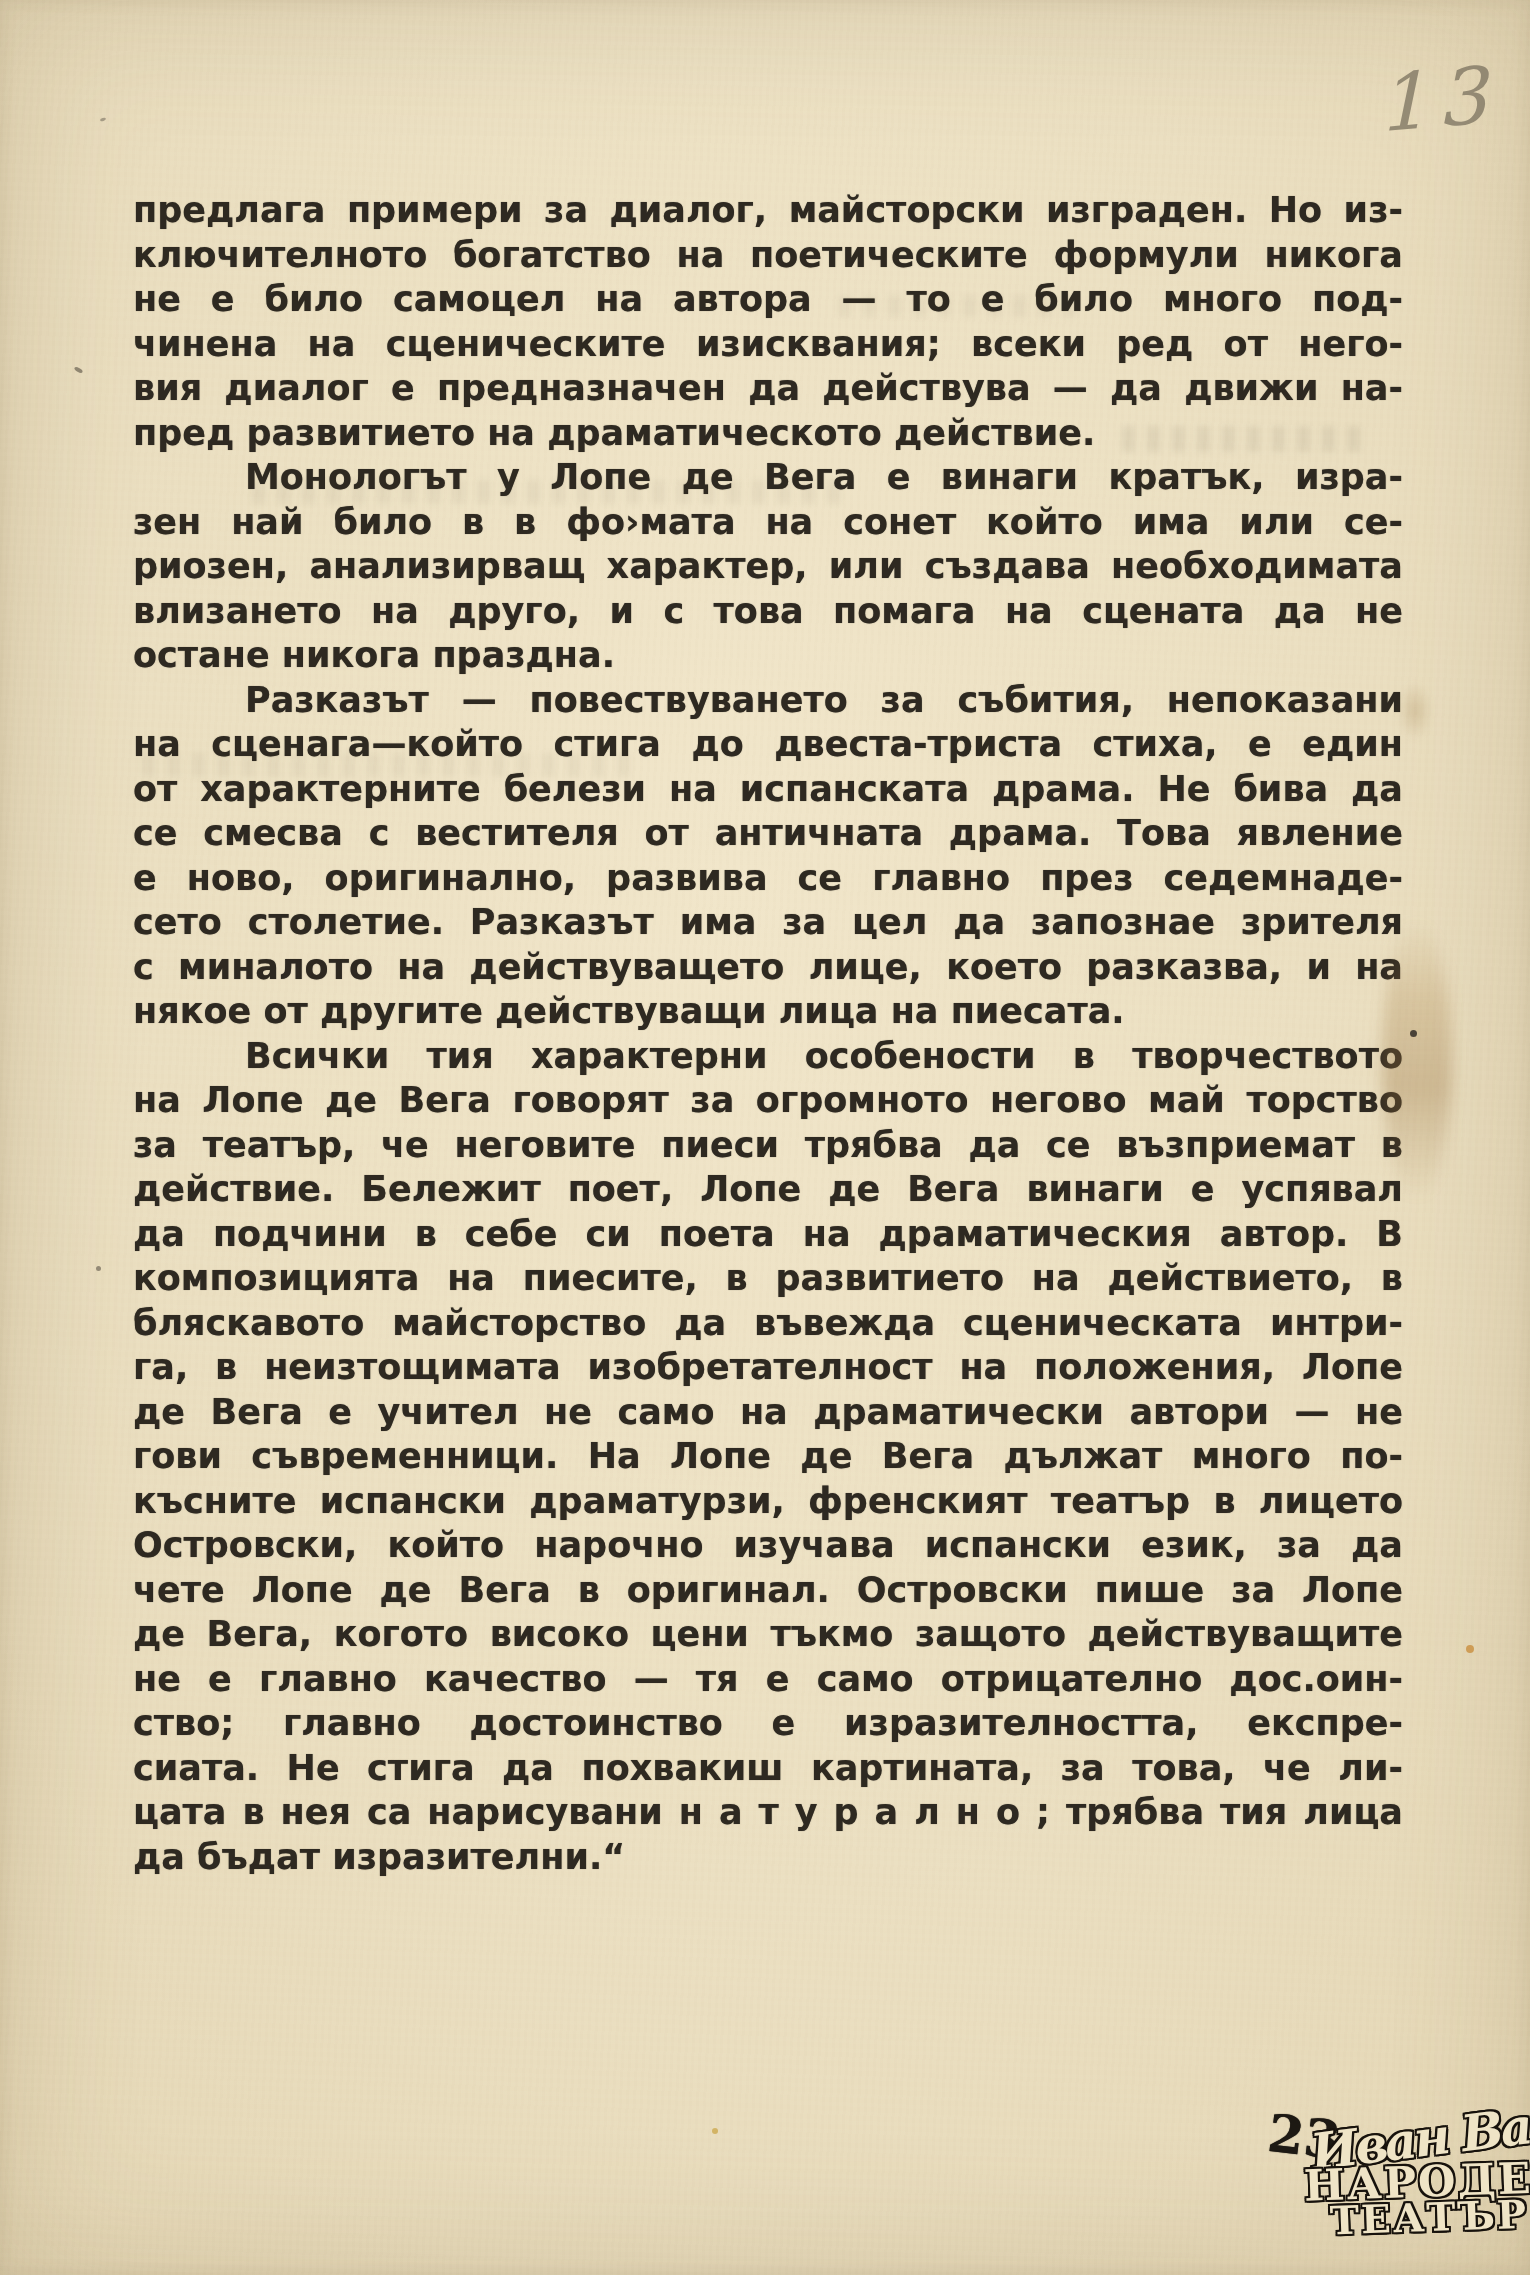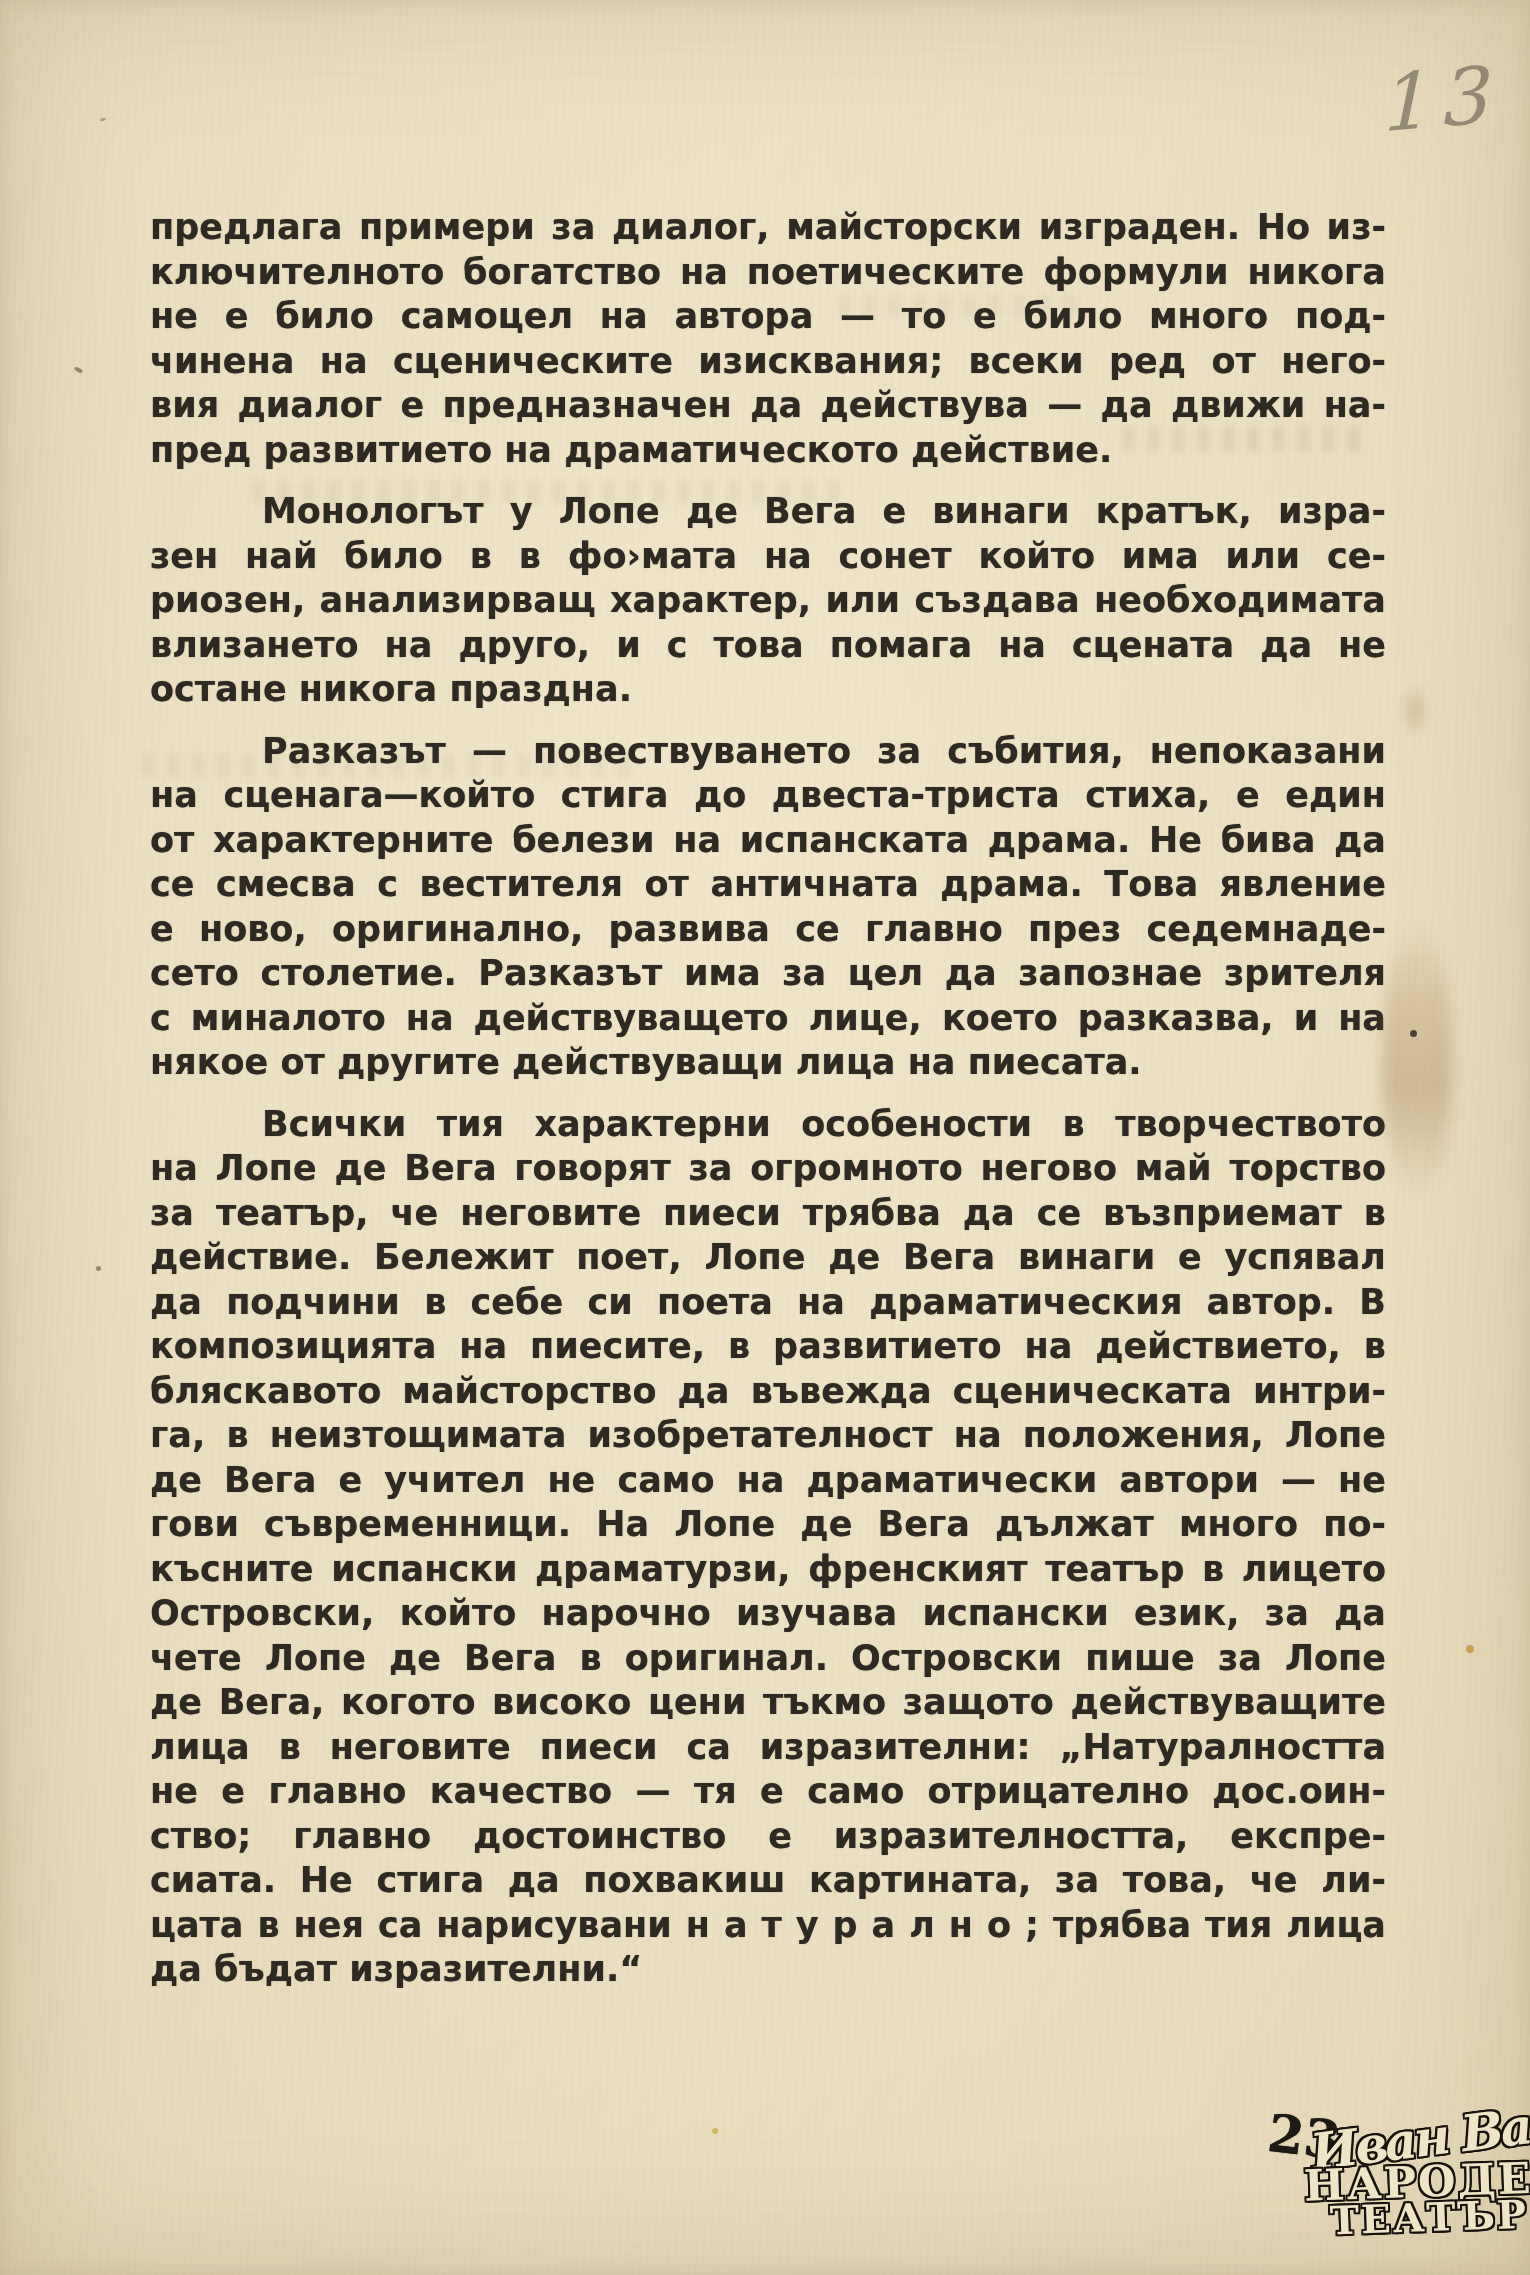--- a/index.html
+++ b/index.html
@@ -22,21 +22,21 @@
       repeating-linear-gradient(93deg, rgba(140,120,85,.030) 0 3px, transparent 3px 7px),
       repeating-linear-gradient(2deg, rgba(255,250,235,.035) 0 4px, transparent 4px 9px);
   }
   
   .textblock{
     position:absolute; left:133px; top:188px; width:1270px;
     color:#2e2921;
     font-size:35px; font-weight:700;
     text-shadow:0 0 1px rgba(46,41,33,.55);
   }
-  .para{margin:17px;}
+  .para{margin:0;}
   .line{
     height:44.5px; line-height:44.5px;
     text-align:justify; text-align-last:justify;
     overflow:visible;
   }
   .line.indent{ text-indent:112px; }
   .line.lastline{ text-align:left; text-align-last:left; }
   
   .handwritten{
     position:absolute; left:1384px; top:52px; width:160px;
@@ -155,21 +155,20 @@
         <div class="line">да подчини в себе си поета на драматическия автор. В</div>
         <div class="line">композицията на пиесите, в развитието на действието, в</div>
         <div class="line">бляскавото майсторство да въвежда сценическата интри-</div>
         <div class="line">га, в неизтощимата изобретателност на положения, Лопе</div>
         <div class="line">де Вега е учител не само на драматически автори — не</div>
         <div class="line">гови съвременници. На Лопе де Вега дължат много по-</div>
         <div class="line">късните испански драматурзи, френският театър в лицето</div>
         <div class="line">Островски, който нарочно изучава испански език, за да</div>
         <div class="line">чете Лопе де Вега в оригинал. Островски пише за Лопе</div>
         <div class="line">де Вега, когото високо цени тъкмо защото действуващите</div>
-        <div class="line">лица в неговите пиеси са изразителни: „Натуралността</div>
         <div class="line">не е главно качество — тя е само отрицателно дос.оин-</div>
         <div class="line">ство; главно достоинство е изразителността, експре-</div>
         <div class="line">сиата. Не стига да похвакиш картината, за това, че ли-</div>
         <div class="line">цата в нея са нарисувани н а т у р а л н о ; трябва тия лица</div>
         <div class="line lastline">да бъдат изразителни.“</div>
       </div>
     </div>
 
   <div class="stain1"></div>
   <div class="stain2"></div>

